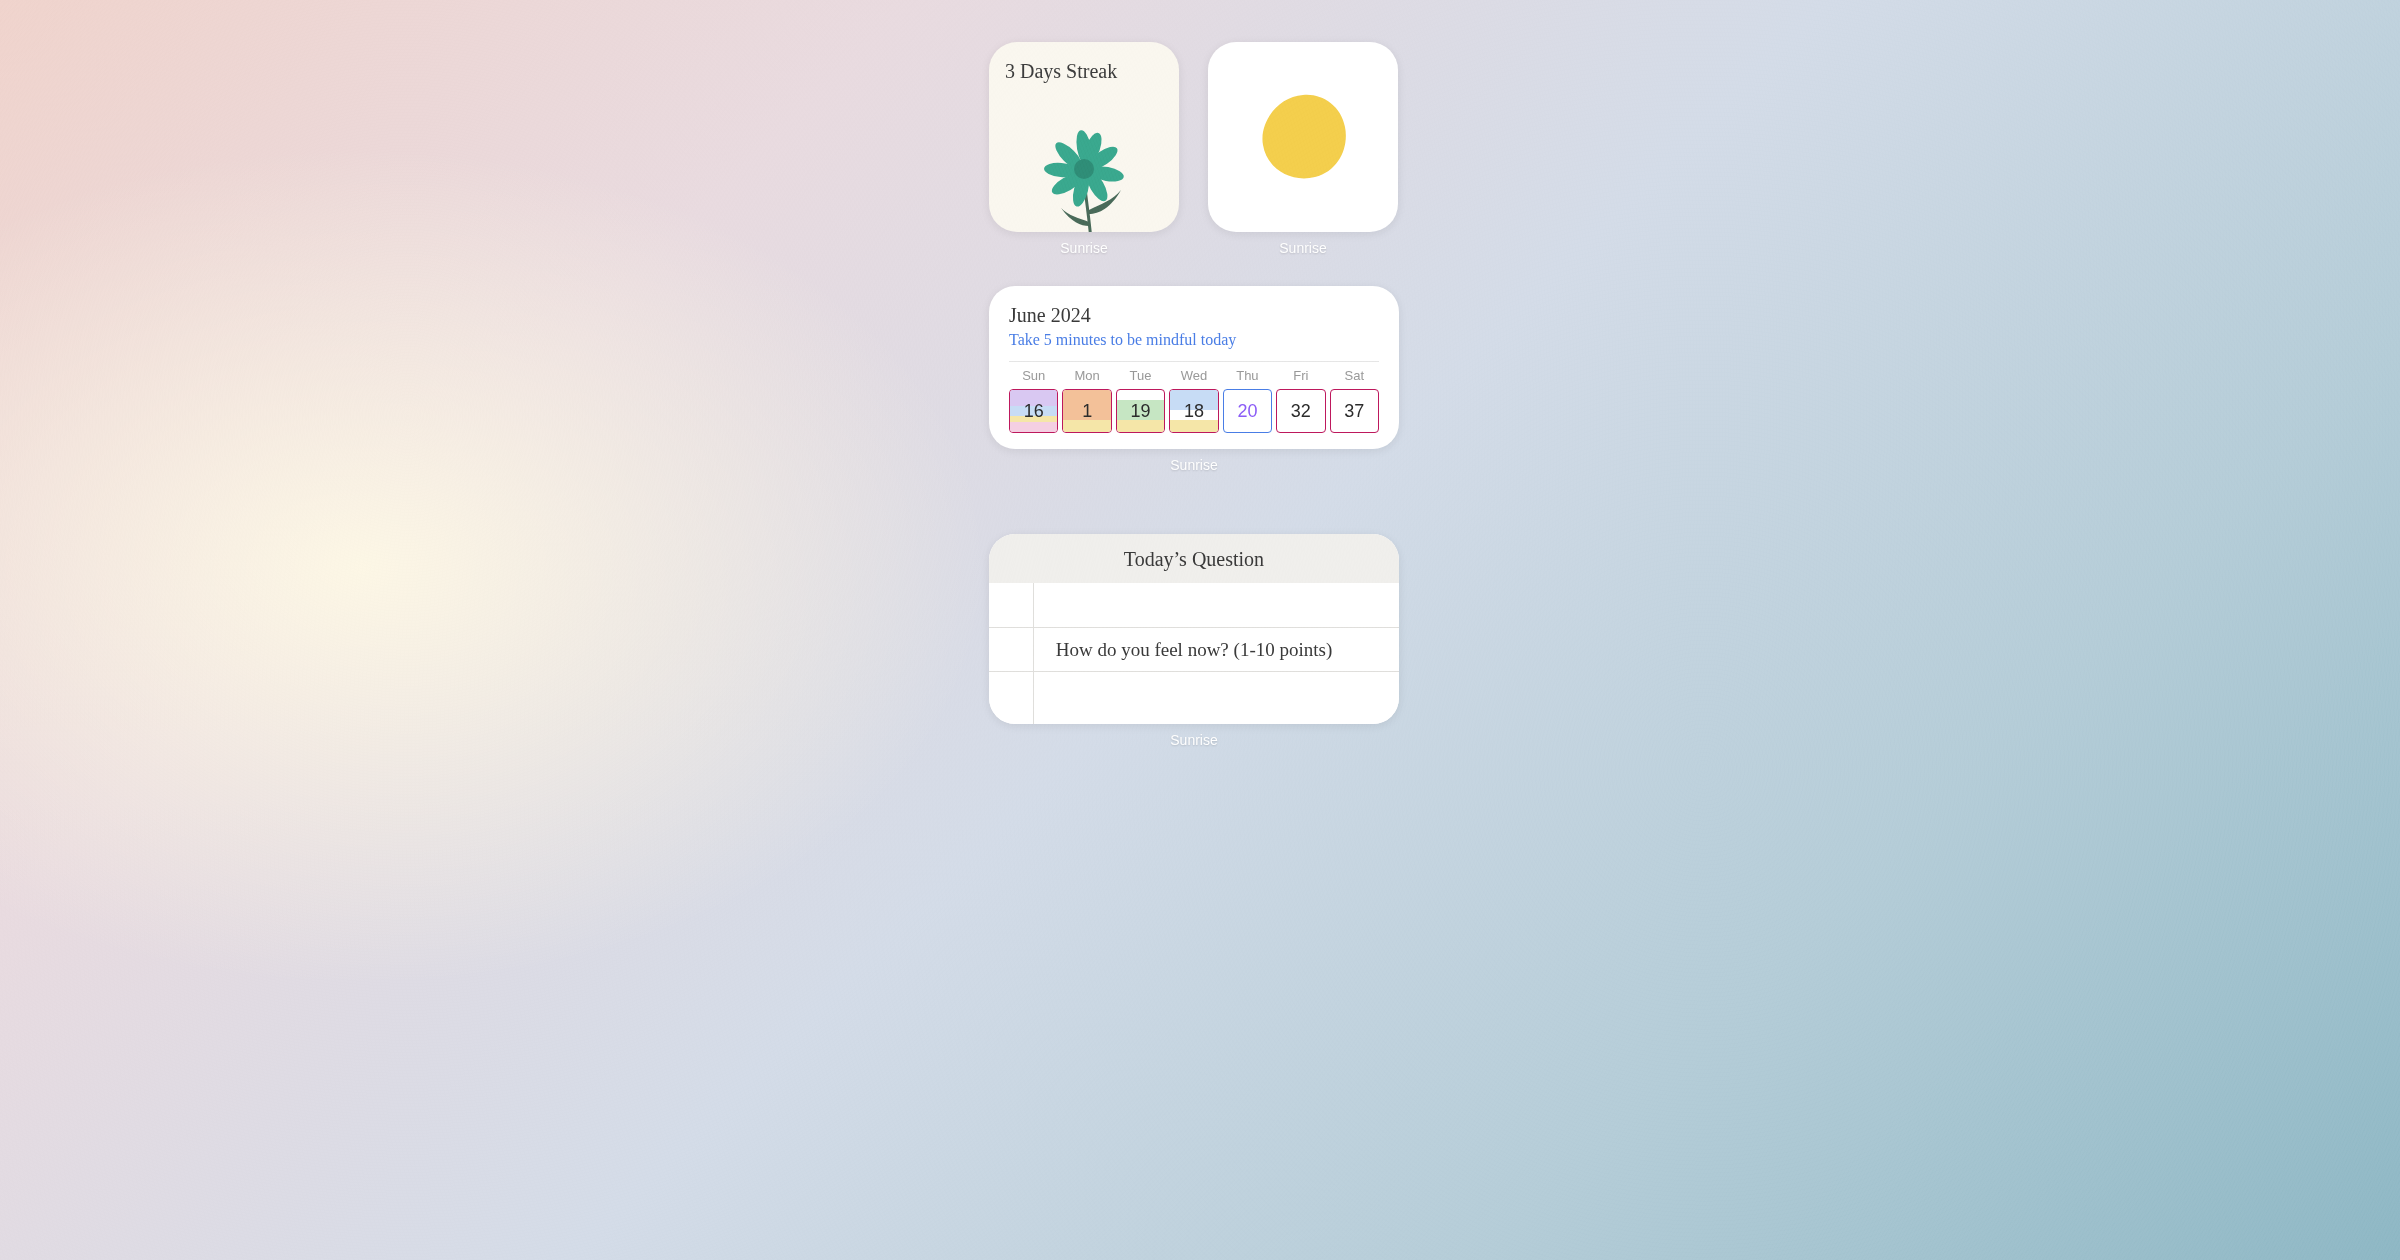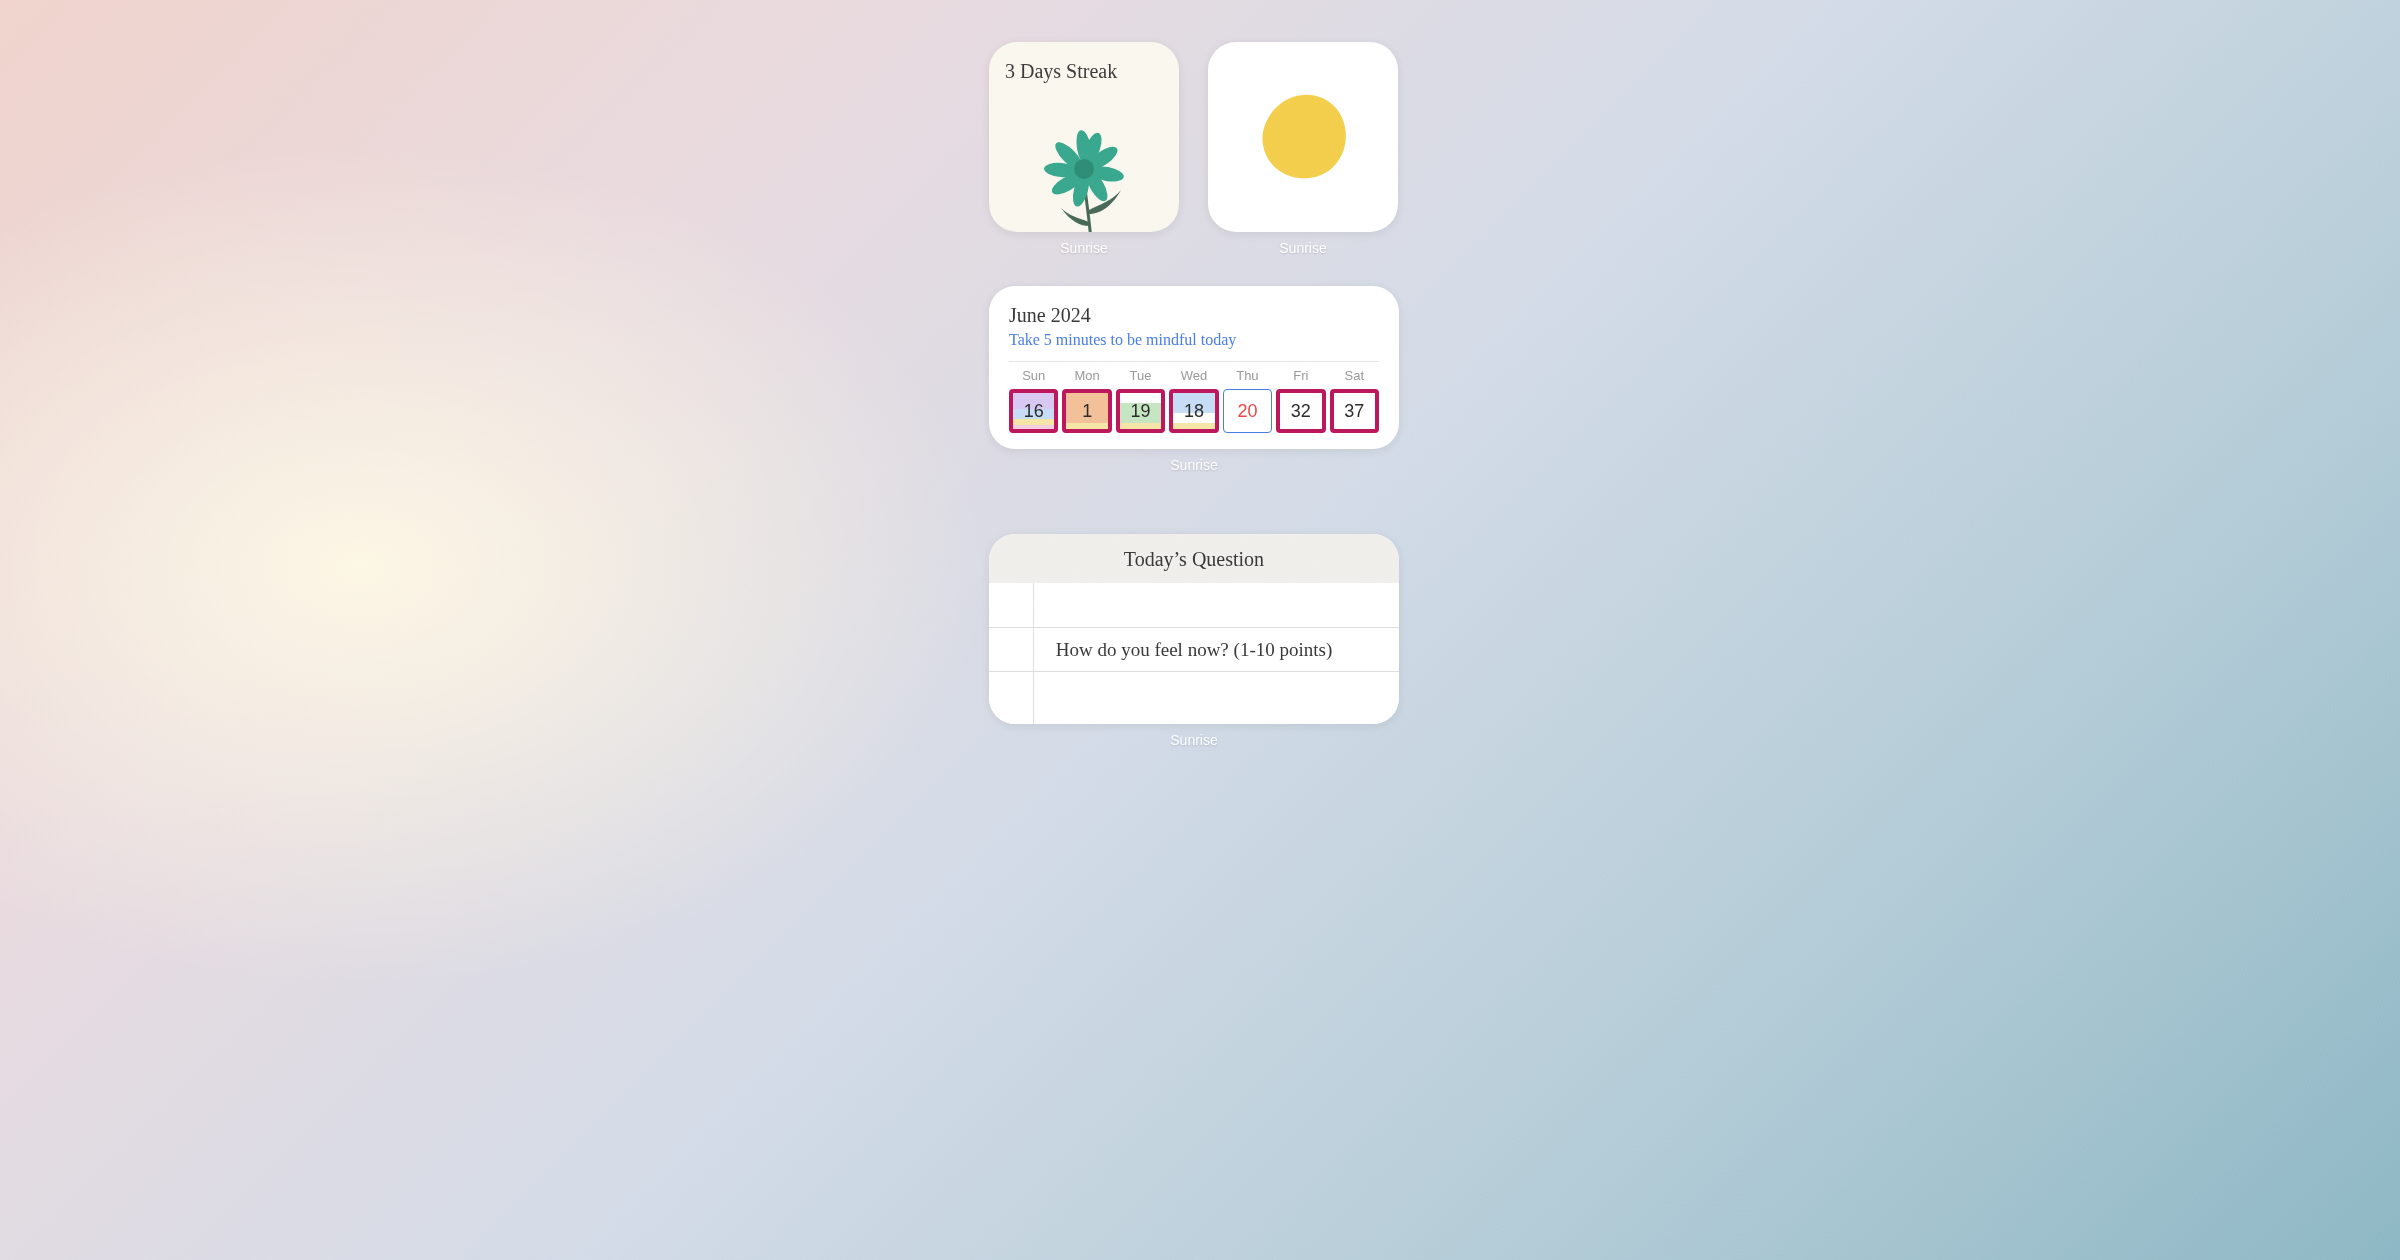--- a/index.html
+++ b/index.html
@@ -115,36 +115,36 @@
   }
   .dow {
     font-family: -apple-system, BlinkMacSystemFont, "Segoe UI", sans-serif;
     font-size: 13px;
     color: #9a9a9a;
     margin-bottom: 6px;
   }
   .day-cell {
     position: relative;
     height: 44px;
-    border: 4px solid #be185d;
+    border: 1px solid #be185d;
     border-radius: 4px;
     overflow: hidden;
     display: flex;
     align-items: center;
     justify-content: center;
   }
   .day-num {
     position: relative;
     z-index: 2;
     font-family: -apple-system, BlinkMacSystemFont, "Segoe UI", sans-serif;
     font-size: 18px;
     color: #2c2c2c;
   }
   .day-cell.today { border: 1.5px solid #4a7ee6; }
-  .day-cell.today .day-num { color: #ef4444; }
+  .day-cell.today .day-num { color: #8b5cf6; }
   .stripe {
     position: absolute;
     left: 0; right: 0;
     z-index: 1;
   }
 
   
   .widget-lg {
     width: 410px;
     height: 190px;

